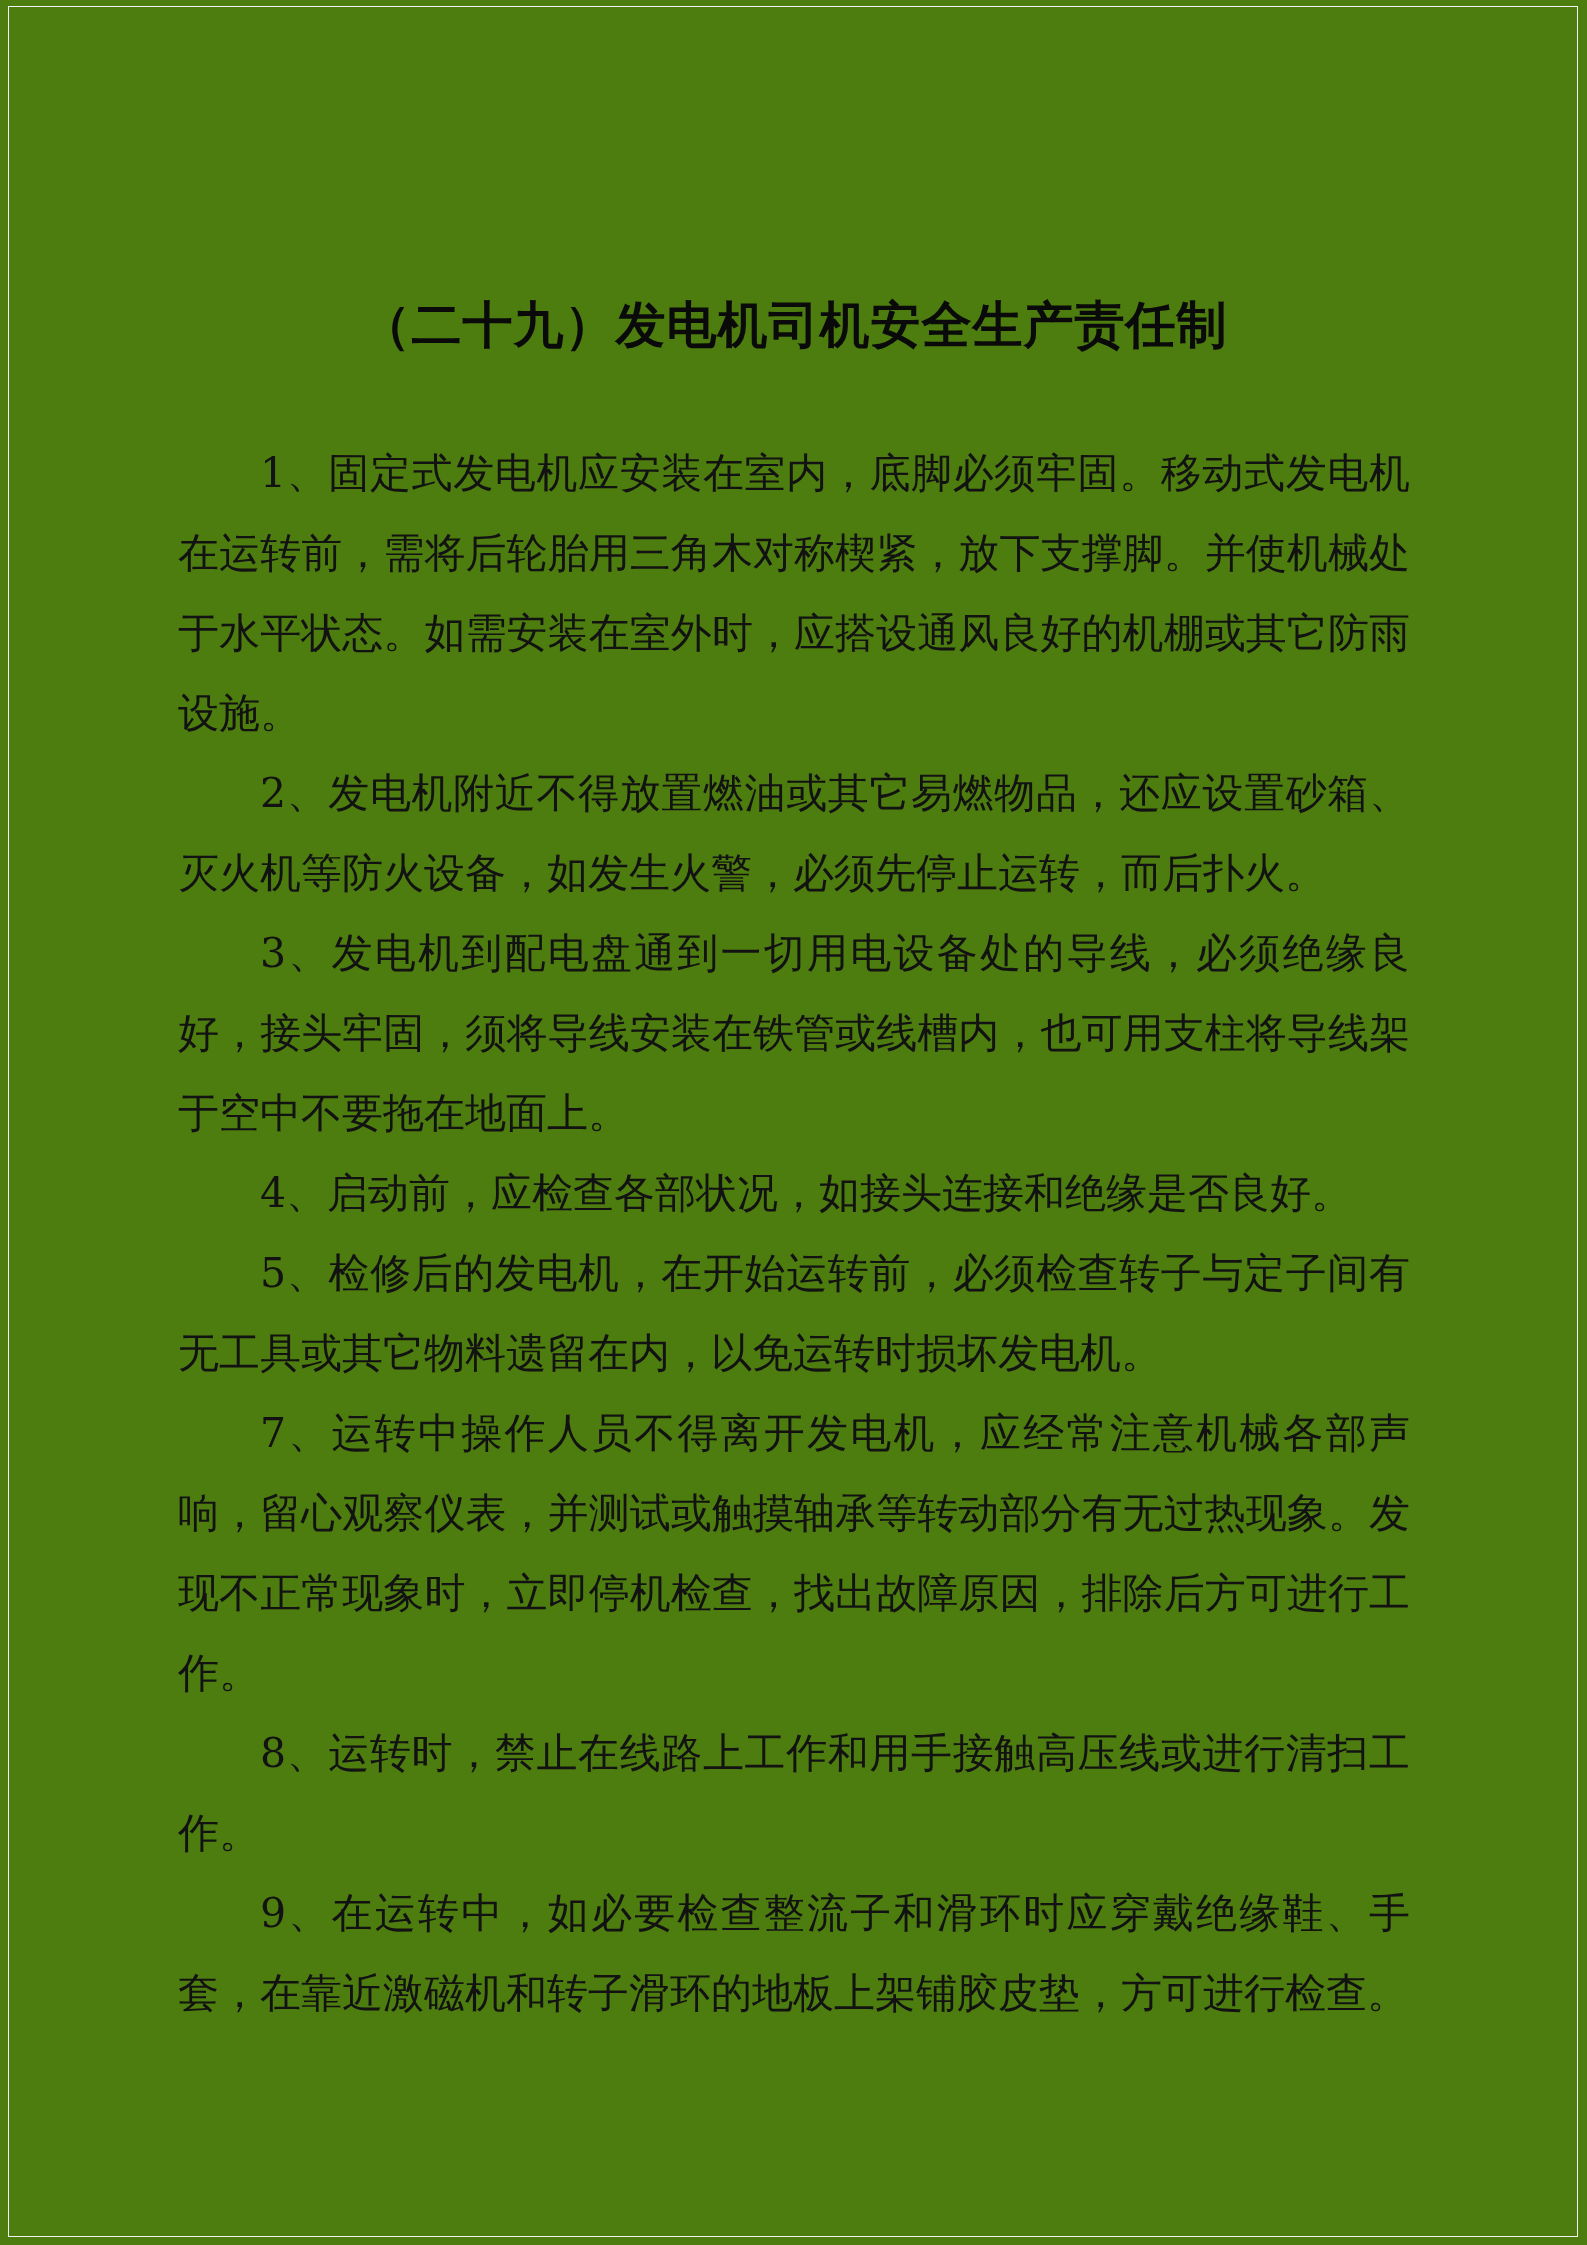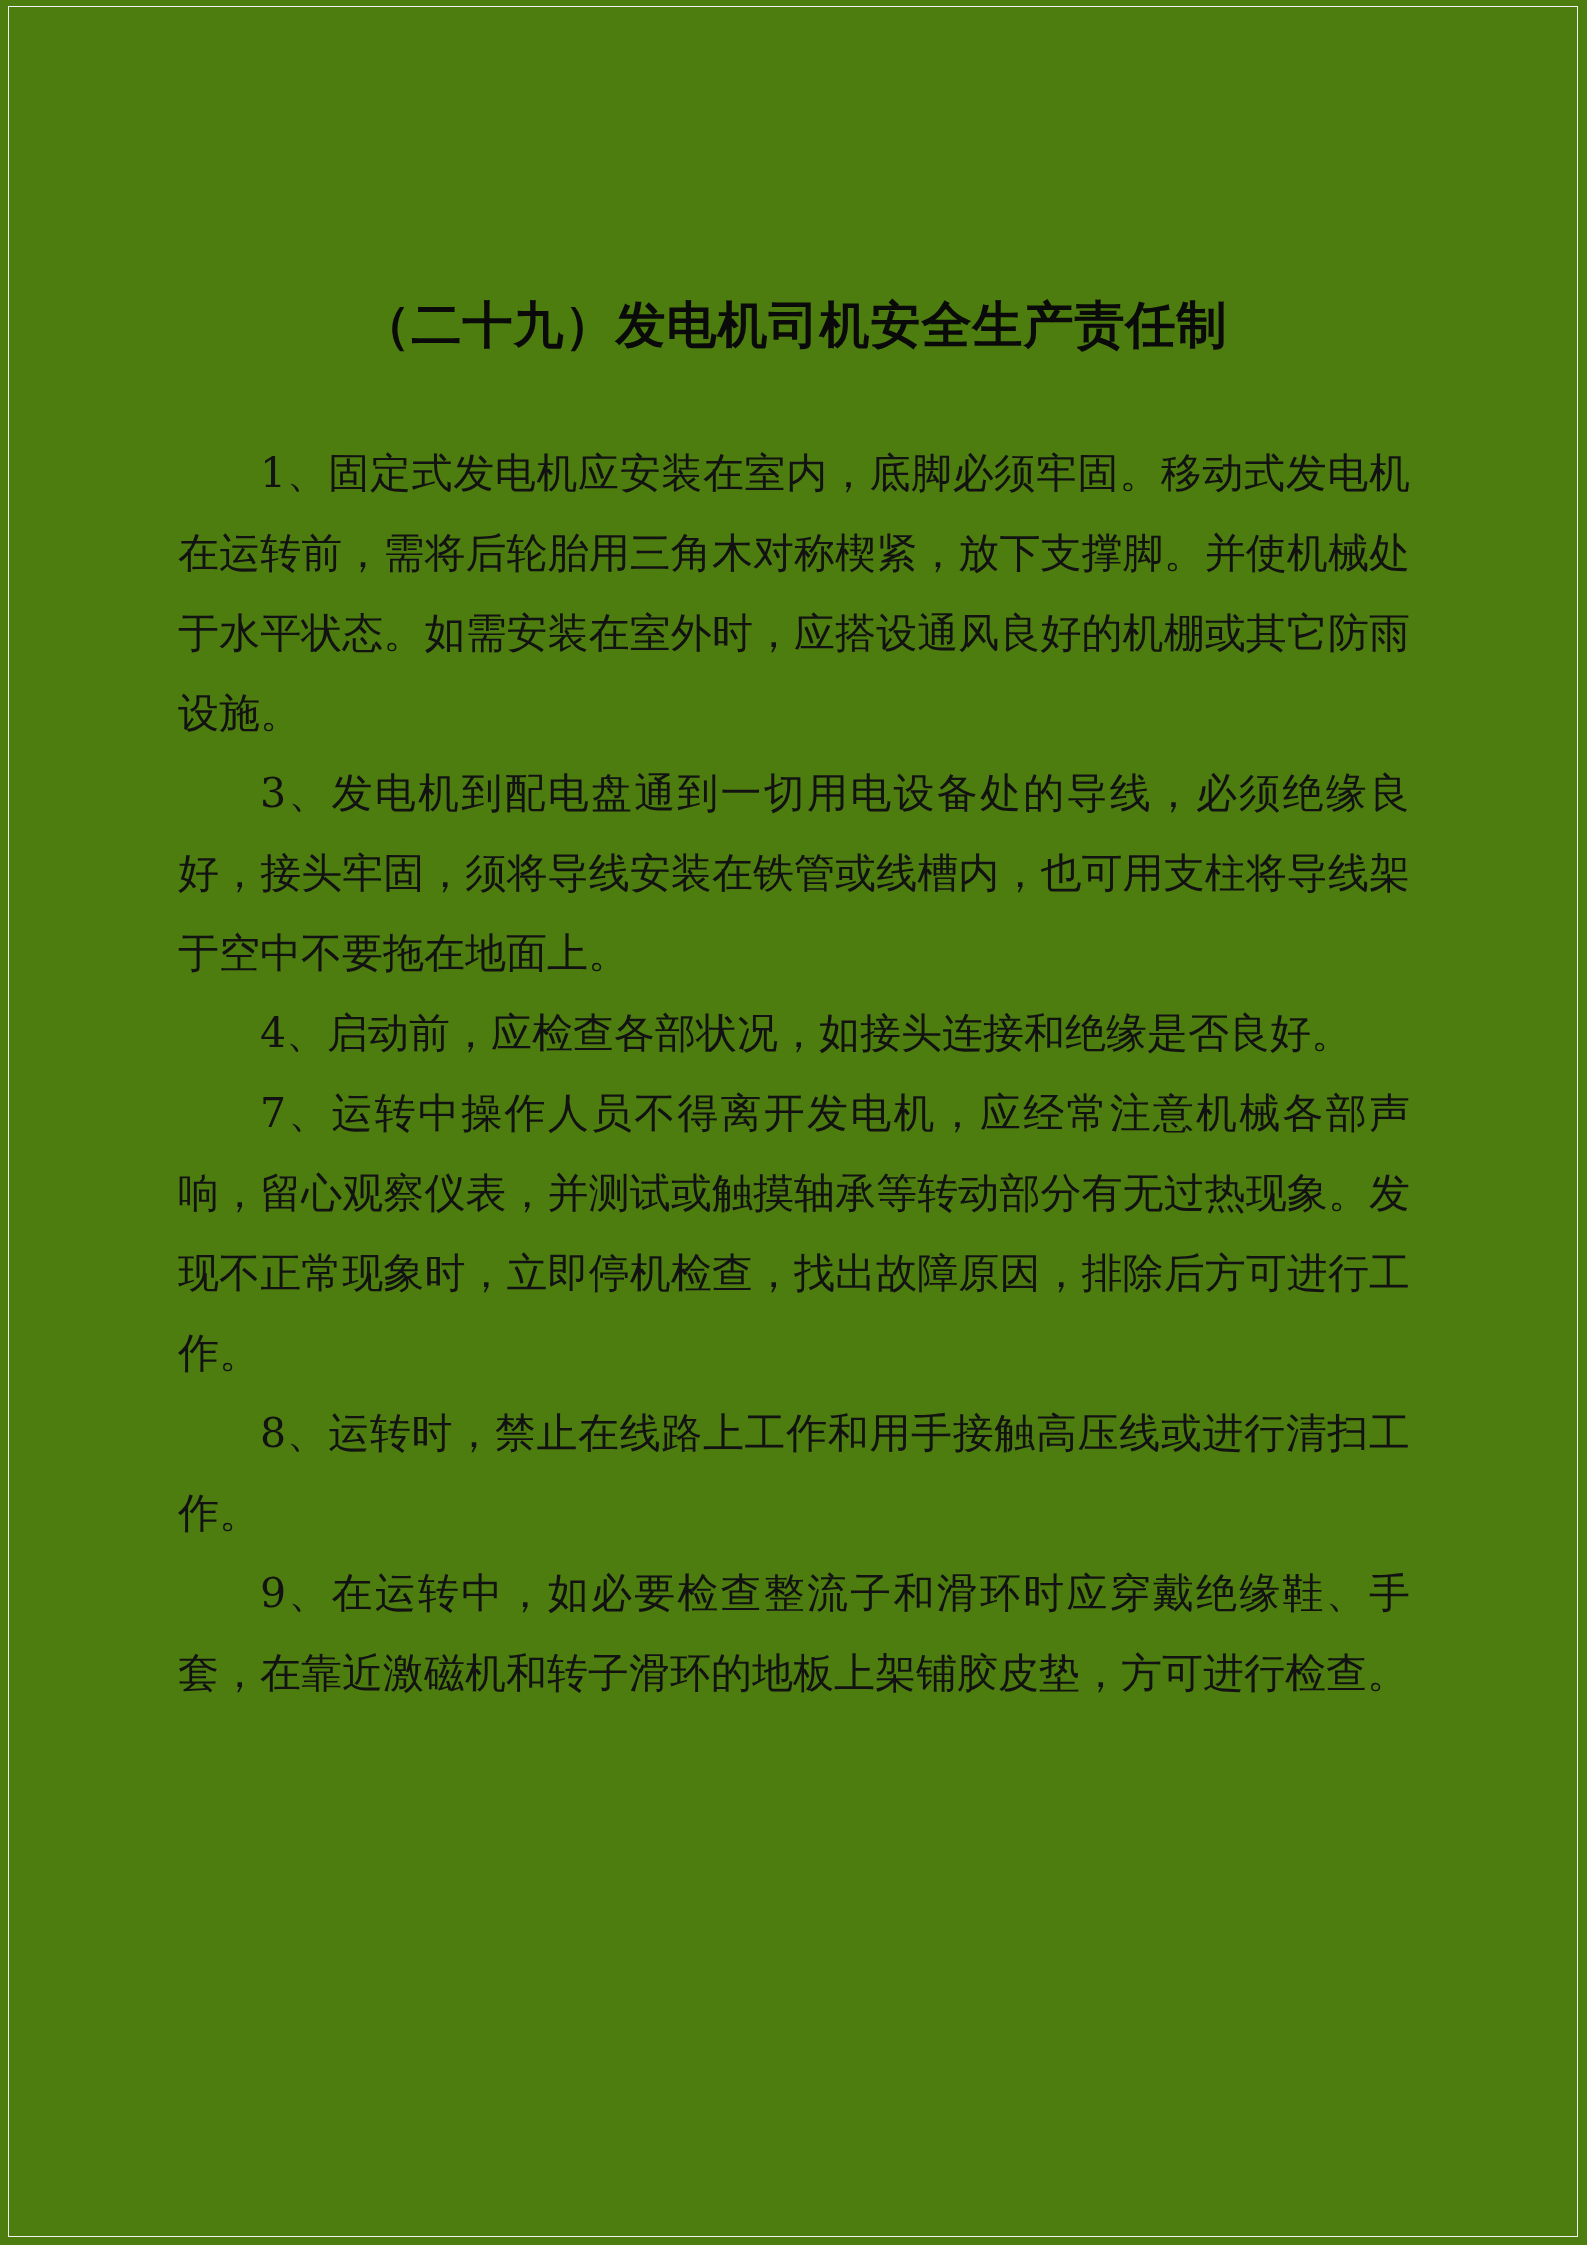--- a/index.html
+++ b/index.html
@@ -82,22 +82,24 @@
 <div class="page">
 
   <div class="page-border"></div>
 
   <div class="content">
 
     <h1 class="doc-title">（二十九）发电机司机安全生产责任制</h1>
 
     <ol class="body-list">
       <li class="body-item">1、固定式发电机应安装在室内，底脚必须牢固。移动式发电机在运转前，需将后轮胎用三角木对称楔紧，放下支撑脚。并使机械处于水平状态。如需安装在室外时，应搭设通风良好的机棚或其它防雨设施。</li>
+      <li class="body-item">2、发电机附近不得放置燃油或其它易燃物品，还应设置砂箱、灭火机等防火设备，如发生火警，必须先停止运转，而后扑火。</li>
       <li class="body-item">3、发电机到配电盘通到一切用电设备处的导线，必须绝缘良好，接头牢固，须将导线安装在铁管或线槽内，也可用支柱将导线架于空中不要拖在地面上。</li>
       <li class="body-item">4、启动前，应检查各部状况，如接头连接和绝缘是否良好。</li>
+      <li class="body-item">5、检修后的发电机，在开始运转前，必须检查转子与定子间有无工具或其它物料遗留在内，以免运转时损坏发电机。</li>
       <li class="body-item">7、运转中操作人员不得离开发电机，应经常注意机械各部声响，留心观察仪表，并测试或触摸轴承等转动部分有无过热现象。发现不正常现象时，立即停机检查，找出故障原因，排除后方可进行工作。</li>
       <li class="body-item">8、运转时，禁止在线路上工作和用手接触高压线或进行清扫工作。</li>
       <li class="body-item">9、在运转中，如必要检查整流子和滑环时应穿戴绝缘鞋、手套，在靠近激磁机和转子滑环的地板上架铺胶皮垫，方可进行检查。</li>
     </ol>
 
   </div>
 
 
 </div>
 

